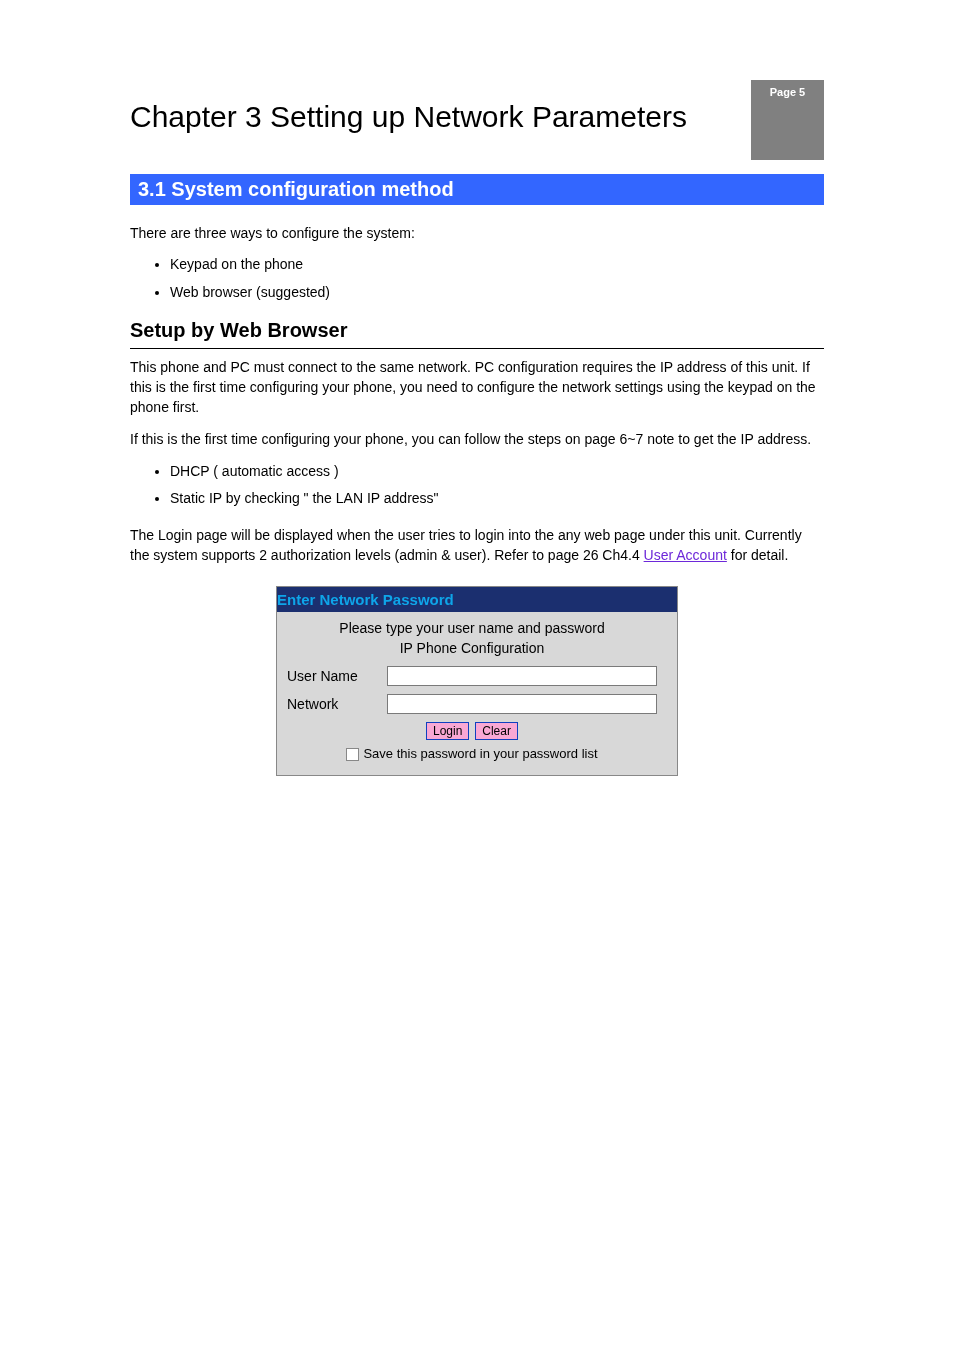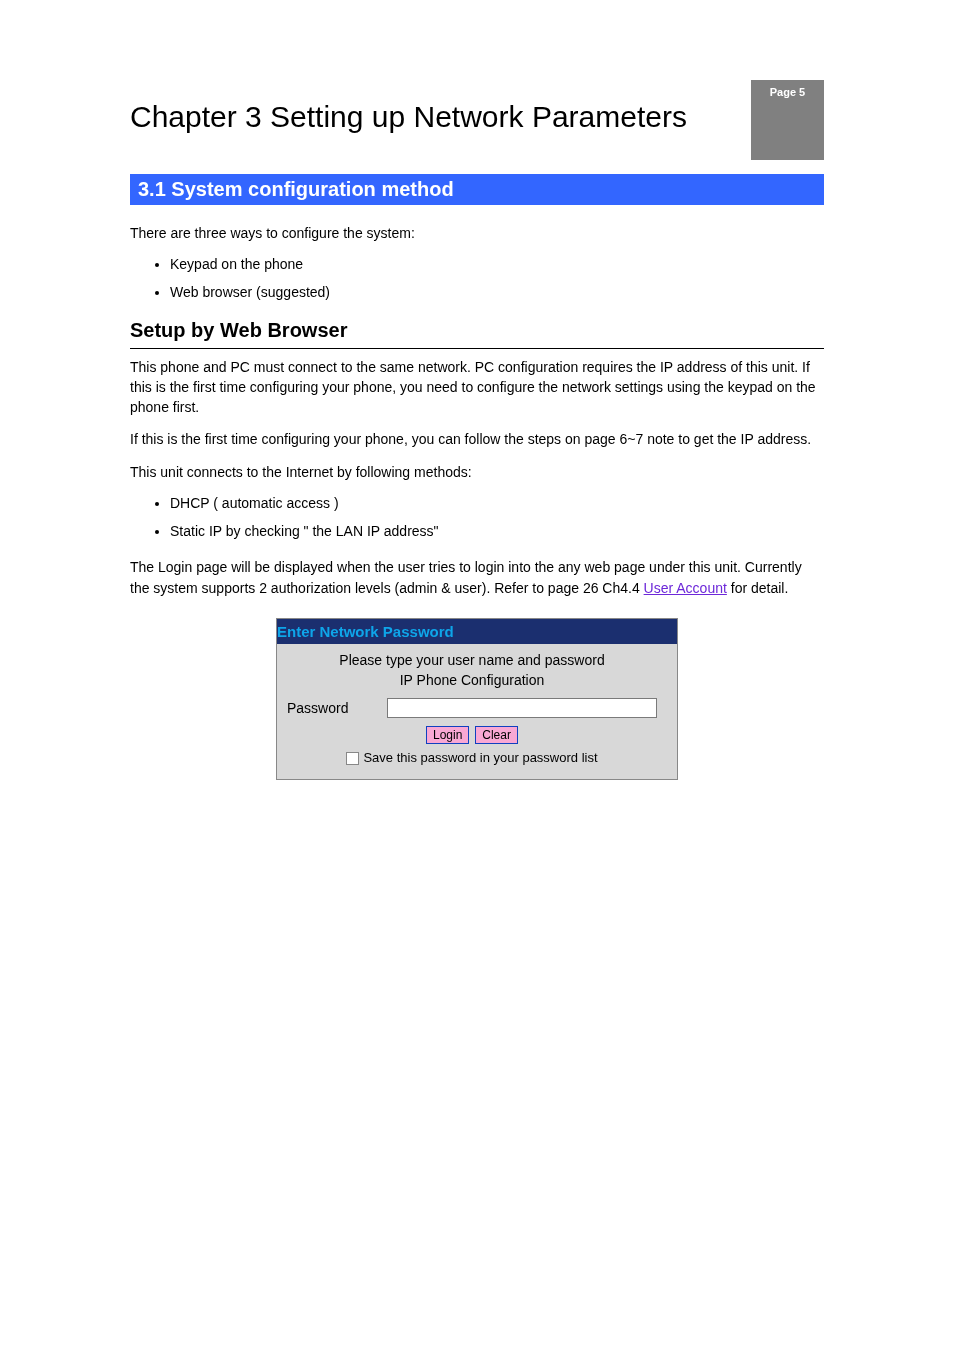--- a/index.html
+++ b/index.html
@@ -159,38 +159,41 @@
   </ul>
 
   <div class="section-heading">Setup by Web Browser</div>
 
   <div class="body-text">This phone and PC must connect to the same network. PC configuration requires the IP address of this unit. If this is the first time configuring your phone, you need to configure the network settings using the keypad on the phone first.</div>
 
   <div class="body-text">
     <span>If this is the first time configuring your phone, you can follow the steps on </span><span>page 6~7 note</span><span> to get the IP address.</span>
   </div>
 
-  <div class="body-text">This unit connects to the Internet by following methods:</div>
 
   <ul>
     <li>DHCP ( automatic access )</li>
     <li>Static IP by checking " the LAN IP address"</li>
   </ul>
 
   <div class="body-text">
     <span>The Login page will be displayed when the user tries to login into the any web page under this unit. Currently the system supports 2 authorization levels (admin &amp; user). Refer to page 26 Ch4.4 </span><span class="note-ref">User Account</span><span> for detail.</span>
   </div>
 
   <div class="login-box">
     <div class="login-header">Enter Network Password</div>
     <div class="login-body">
       <div class="login-prompt">Please type your user name and password</div>
       <div class="login-sub">IP Phone Configuration</div>
       <div class="login-row">
-        <div class="login-label">Password</div>
+        <div class="login-label">User Name</div>
+        <div class="login-input"></div>
+      </div>
+      <div class="login-row">
+        <div class="login-label">Network</div>
         <div class="login-input"></div>
       </div>
       <div class="login-actions">
         <span class="login-btn">Login</span>
         <span class="login-btn">Clear</span>
       </div>
       <div class="login-save">
         <span class="login-save-cb"></span><span>Save this password in your password list</span>
       </div>
     </div>

